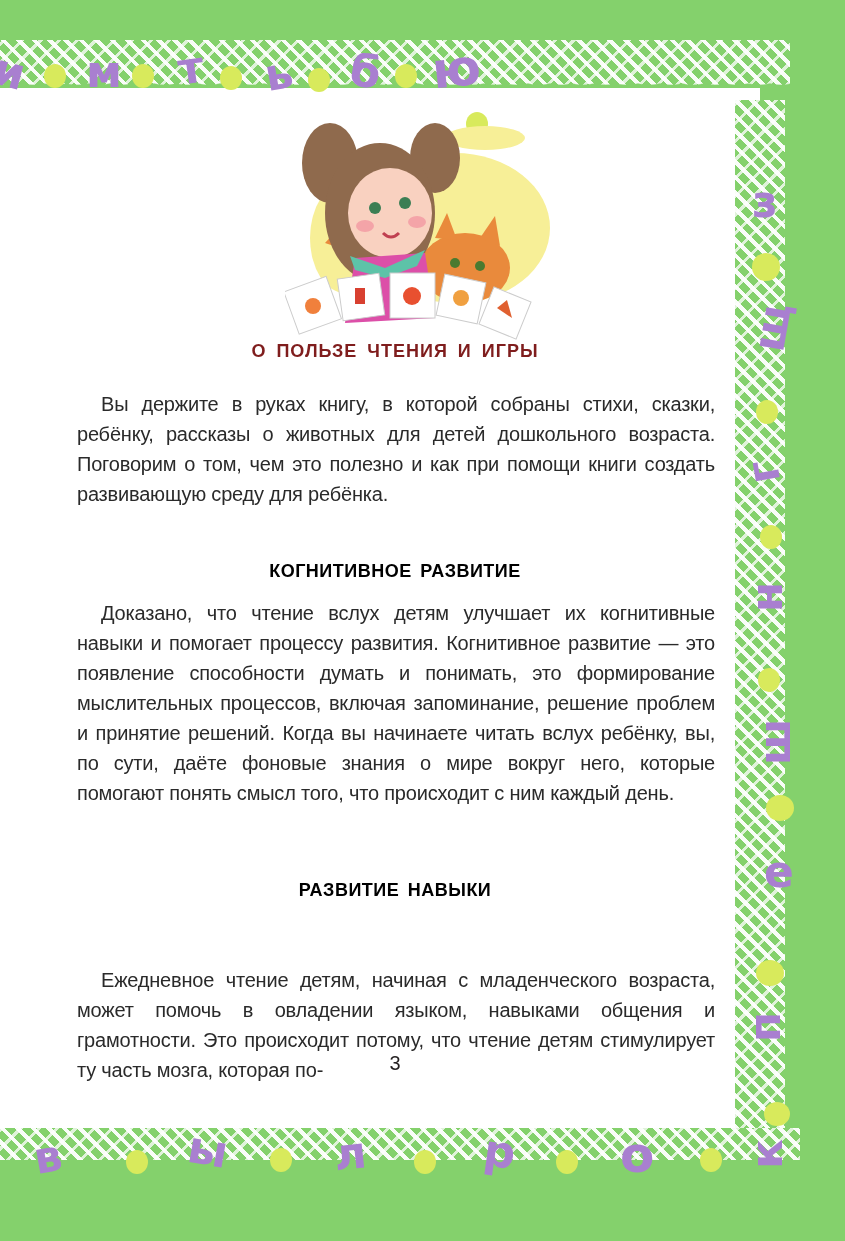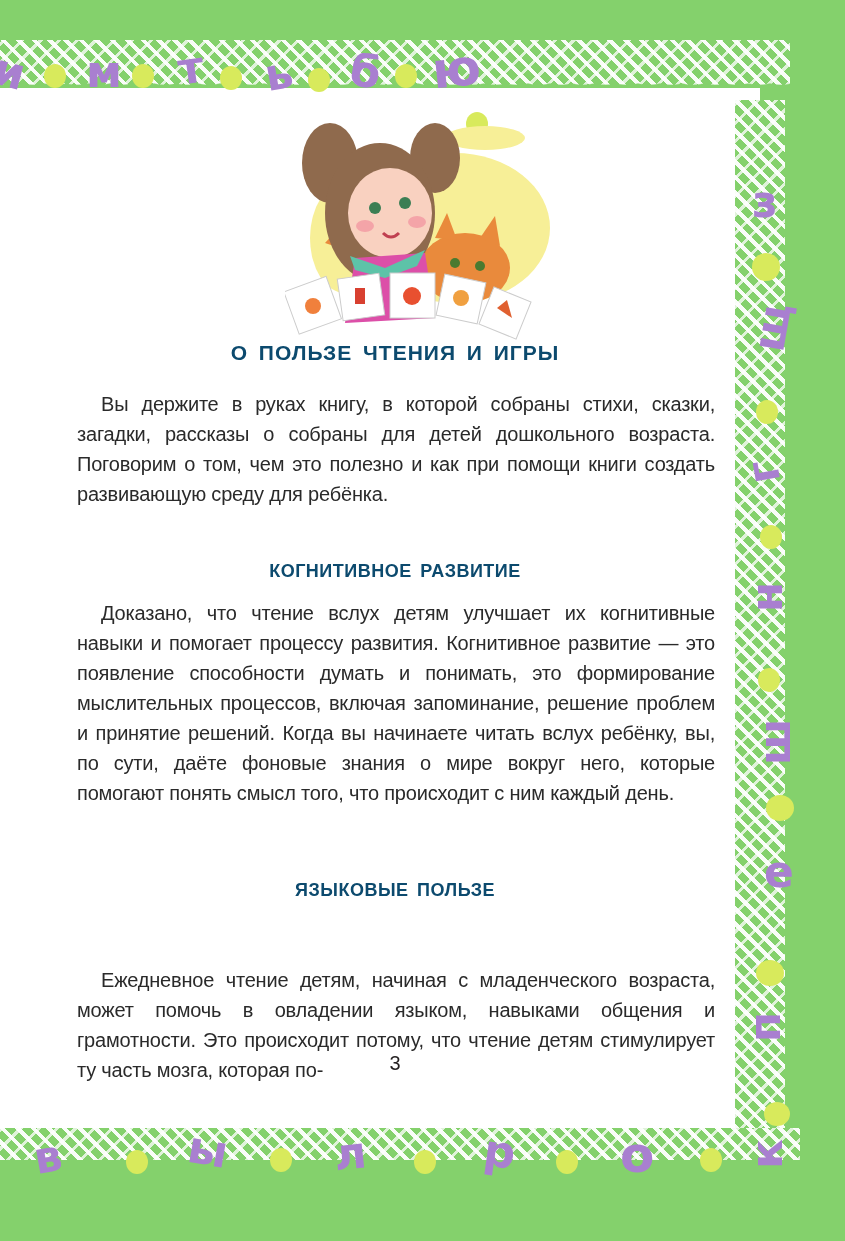--- a/index.html
+++ b/index.html
@@ -44,42 +44,42 @@
     }
 
     .illustration {
       position: absolute;
       left: 285px; top: 118px; width: 275px; height: 222px;
     }
 
     .title {
       position: absolute; left: 0; width: 790px; top: 341px;
       text-align: center;
-      color: #0c4a6e;
+      color: #7f1d1d;
       font-weight: bold;
-      font-size: 21px;
+      font-size: 18px;
       letter-spacing: 1px;
       word-spacing: 4px;
     }
     .para {
       position: absolute; left: 77px; width: 638px;
       color: #2a2a2a;
       font-size: 20px;
       line-height: 30px;
       text-align: justify;
       text-align-last: left;
       text-indent: 24px;
       font-stretch: condensed;
       letter-spacing: -0.2px;
     }
     .para p { margin: 0; }
     .subhead {
       position: absolute; left: 0; width: 790px;
       text-align: center;
-      color: #0c4a6e;
+      color: #000000;
       font-weight: bold;
       font-size: 18px;
       letter-spacing: 0.5px;
       word-spacing: 3px;
     }
     .page-number {
       position: absolute; left: 0; width: 790px; top: 1052px;
       text-align: center;
       color: #231f20;
       font-size: 20px;
@@ -174,26 +174,26 @@
   <circle cx="28" cy="188" r="8" fill="#f0803c"></circle>
   <rect x="70" y="170" width="10" height="16" fill="#d84030"></rect>
   <circle cx="127" cy="178" r="9" fill="#e85030"></circle>
   <circle cx="176" cy="180" r="8" fill="#f0a040"></circle>
   <path d="M212,190 l15,10 l-5,-18" fill="#e06030"></path>
 </svg>
 
 <div class="title">О ПОЛЬЗЕ ЧТЕНИЯ И ИГРЫ</div>
 
 <div class="para" style="top:389px">
-  <p>Вы держите в руках книгу, в которой собраны стихи, сказки, загадки, рассказы о собраны для детей дошкольного возраста. Поговорим о том, чем это полезно и как при помощи книги создать развивающую среду для ребёнка.</p>
+  <p>Вы держите в руках книгу, в которой собраны стихи, сказки, ребёнку, рассказы о животных для детей дошкольного возраста. Поговорим о том, чем это полезно и как при помощи книги создать развивающую среду для ребёнка.</p>
 </div>
 
 <div class="subhead" style="top:561px">КОГНИТИВНОЕ РАЗВИТИЕ</div>
 <div class="para" style="top:598px">
   <p>Доказано, что чтение вслух детям улучшает их когнитивные навыки и помогает процессу развития. Когнитивное развитие — это появление способности думать и понимать, это формирование мыслительных процессов, включая запоминание, решение проблем и принятие решений. Когда вы начинаете читать вслух ребёнку, вы, по сути, даёте фоновые знания о мире вокруг него, которые помогают понять смысл того, что происходит с ним каждый день.</p>
 </div>
 
-<div class="subhead" style="top:880px">ЯЗЫКОВЫЕ ПОЛЬЗЕ</div>
+<div class="subhead" style="top:880px">РАЗВИТИЕ НАВЫКИ</div>
 <div class="para" style="top:965px">
   <p>Ежедневное чтение детям, начиная с младенческого возраста, может помочь в овладении языком, навыками общения и грамотности. Это происходит потому, что чтение детям стимулирует ту часть мозга, которая по-</p>
 </div>
 
 <div class="page-number">3</div>
 
 </body></html>

